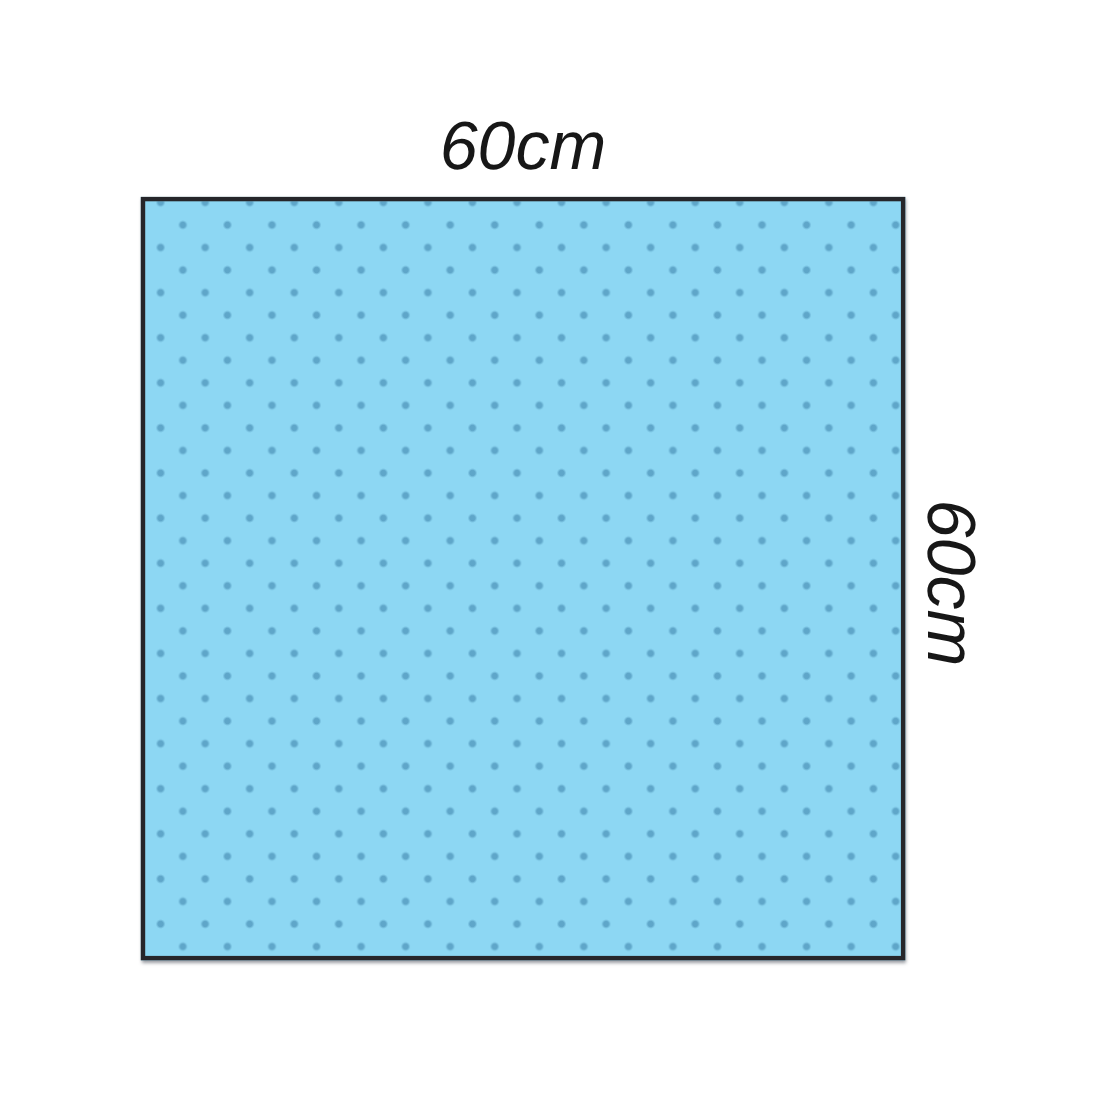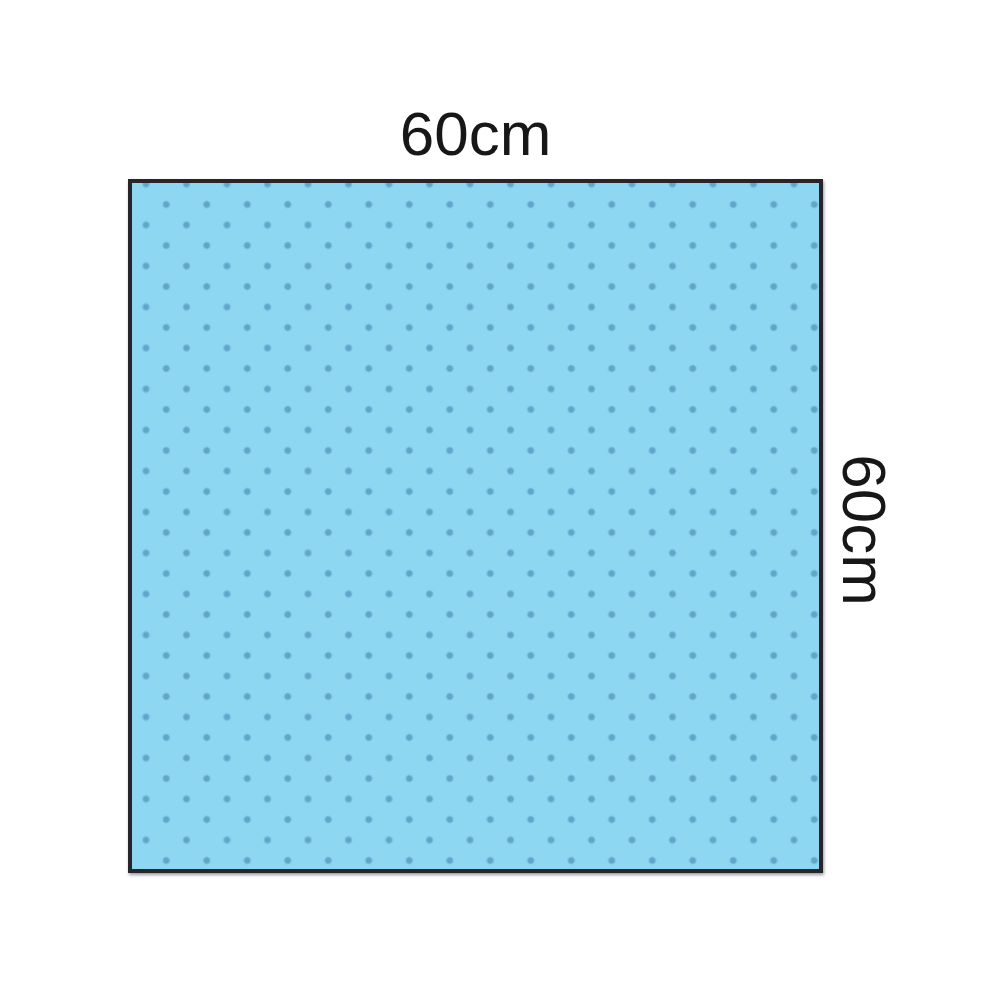--- a/index.html
+++ b/index.html
@@ -11,20 +11,21 @@
     height: 1000px;
     background: #ffffff;
     position: relative;
     overflow: hidden;
     font-family: "Liberation Sans", sans-serif;
   }
 
   .diagram-stage {
     position: absolute;
     inset: 0;
+    font-style: italic;
   }
 
   
   .dim-label-top {
     position: absolute;
     left: 128px;
     top: 103px;
     width: 695px;
     text-align: center;
     font-size: 62px;

